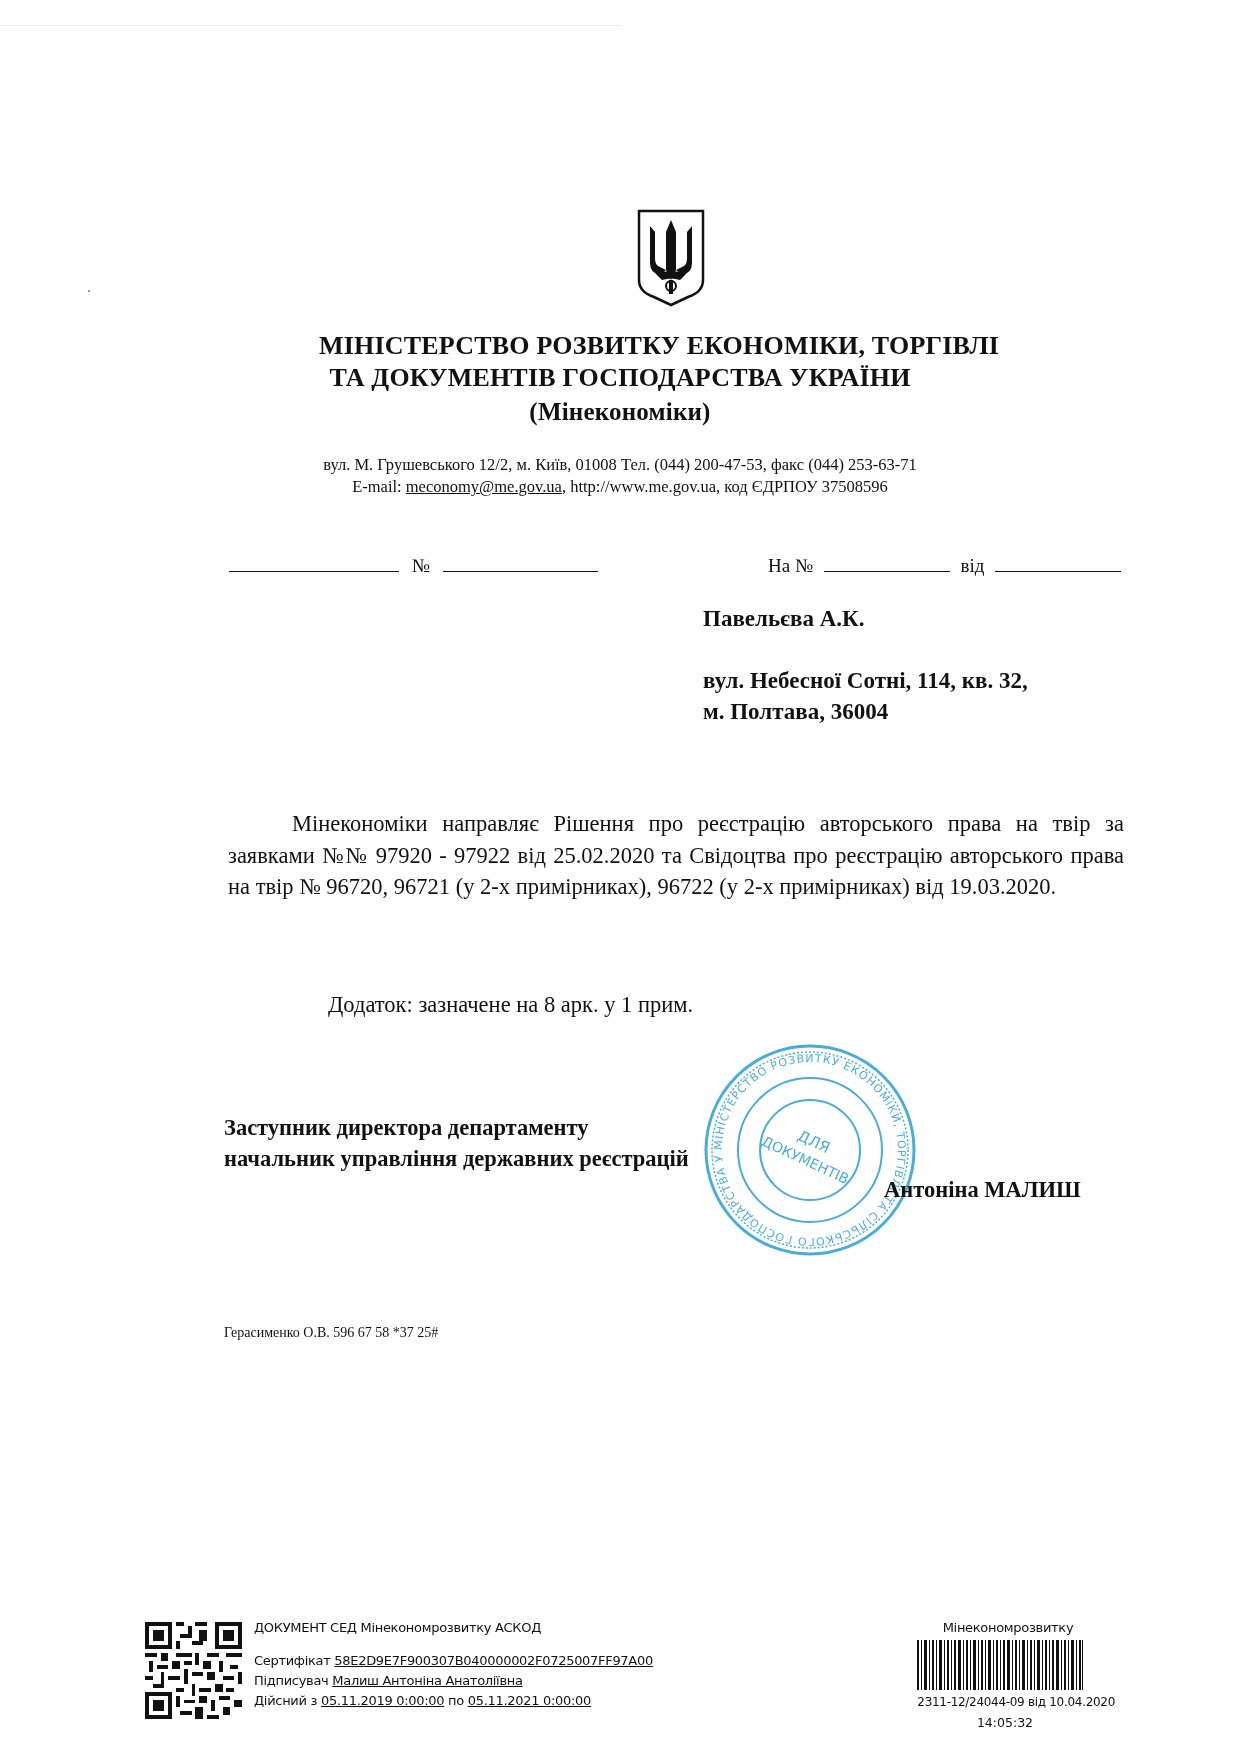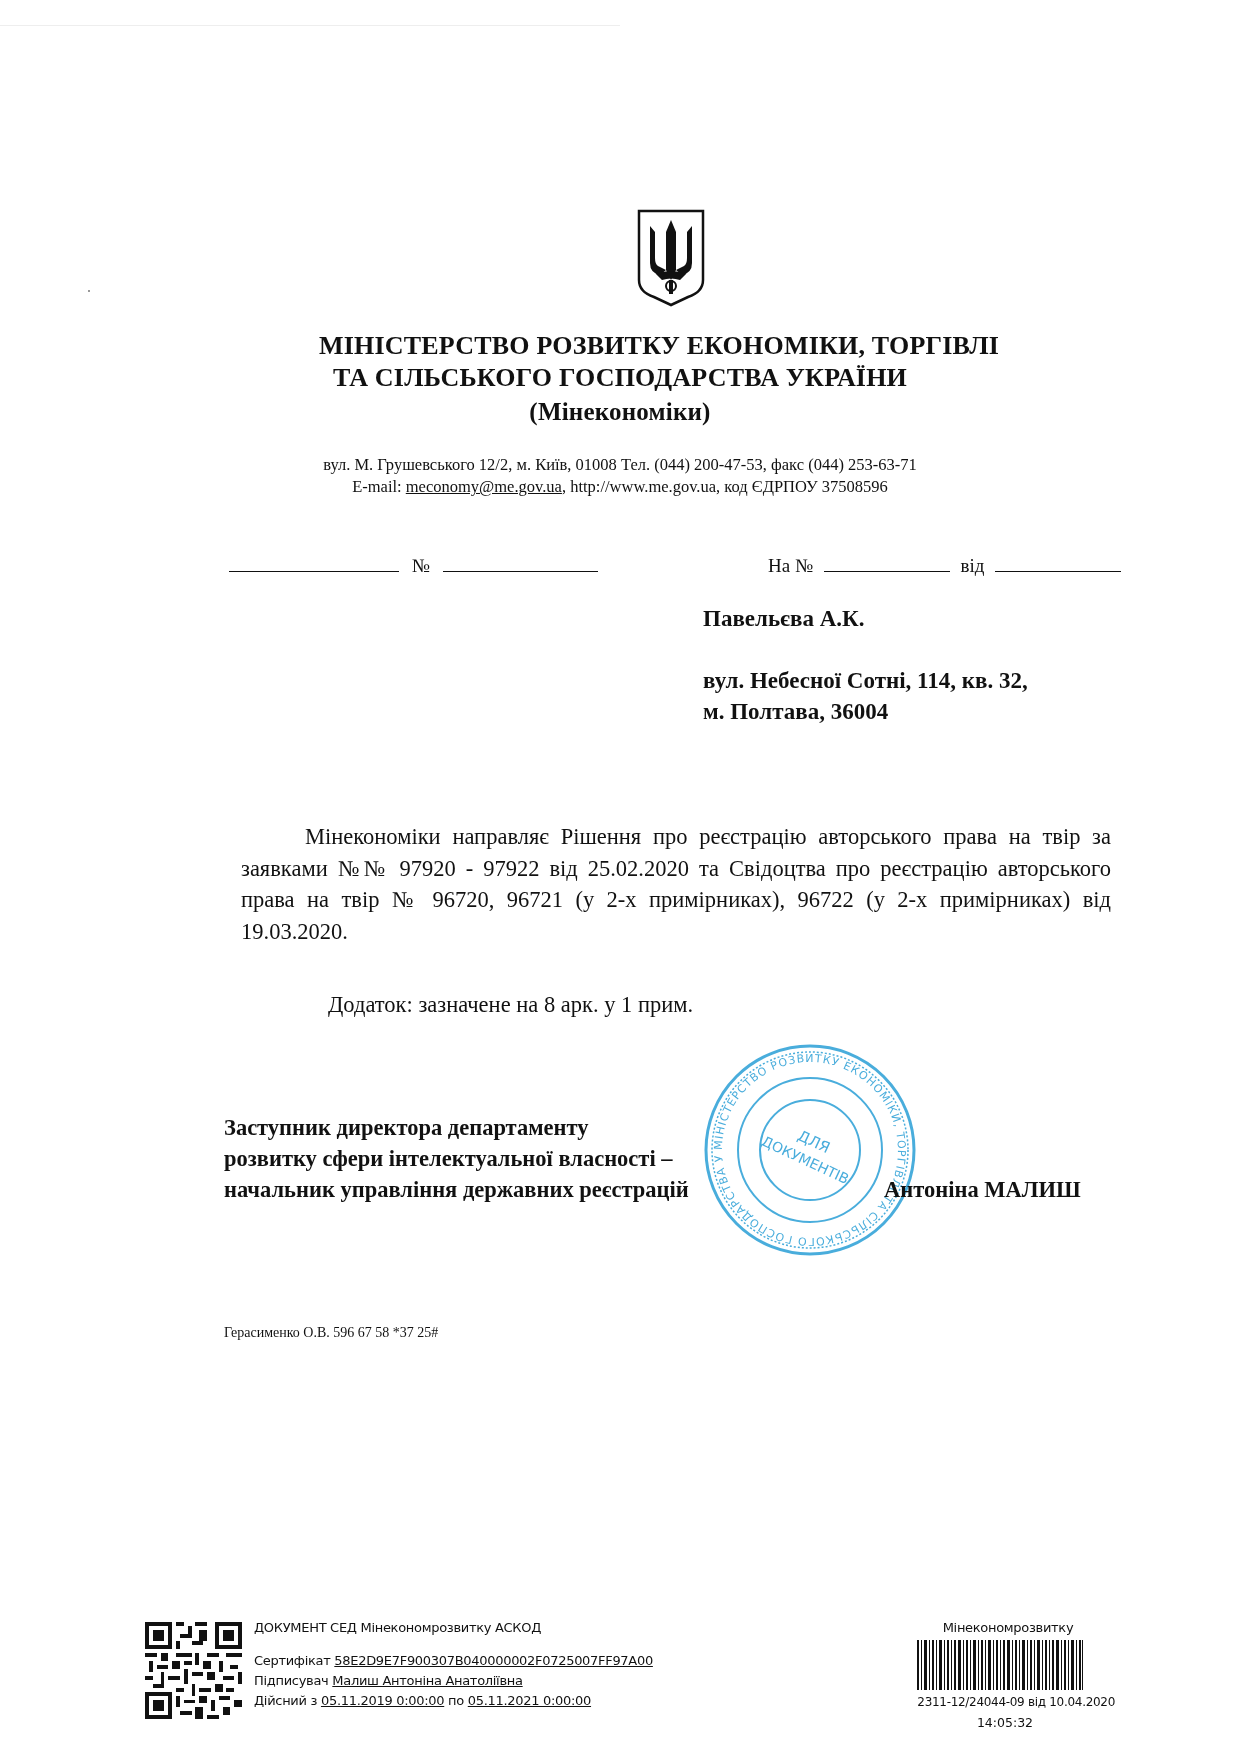--- a/index.html
+++ b/index.html
@@ -15,21 +15,21 @@
   .c1 { top:454px; }
   .c2 { top:476px; }
   .c2 u { }
   .refs { top:553px; font-size:19px; }
   .uline { display:inline-block; border-bottom:1.3px solid #111; height:18px; vertical-align:baseline; }
   .recipient { left:703px; font-weight:bold; font-size:23px; line-height:30px; }
   .r-name { top:604px; }
   .r-addr1 { top:666px; }
   .r-addr2 { top:697px; }
   .body-text { left:224px; width:904px; top:804px; font-size:22.5px; line-height:31.5px; text-align:justify; }
-  .body-text p { margin:17px; text-indent:64px; }
+  .body-text p { margin:4px; text-indent:64px; }
   .attach { left:288px; top:992px; font-size:22.5px;margin-left:40px; }
   .sig { left:224px; top:1112px; font-weight:bold; font-size:22.5px; line-height:31px; }
   .signame { left:884px; top:1174px; font-weight:bold; font-size:22.5px; line-height:31px; }
   .stamp { left:700px; top:1040px; width:220px; height:220px; opacity:0.85; }
   .executor { left:224px; top:1325px; font-size:14px; }
   .qr { left:145px; top:1622px; width:97px; height:97px; }
   .sed { left:254px; font-family:"DejaVu Sans", sans-serif; font-size:13px; letter-spacing:-0.3px; color:#111; }
   .sed1 { top:1620px; }
   .sed2 { top:1653px; }
   .sed3 { top:1673px; }
@@ -51,21 +51,21 @@
   <path d="M3 3 H67 V72 Q67 84 52 89 L35 97 L18 89 Q3 84 3 72 Z" fill="none" stroke="#111" stroke-width="2.5"></path>
   <path d="M35 12 L30 24 V62 L35 72 L40 62 V24 Z" fill="#111"></path>
   <path d="M14 18 V55 Q14 65 24 67 L30 62 L22 58 Q19 56 19 50 V24 Z" fill="#111"></path>
   <path d="M56 18 V55 Q56 65 46 67 L40 62 L48 58 Q51 56 51 50 V24 Z" fill="#111"></path>
   <path d="M20 66 Q35 60 50 66 L44 72 Q35 69 26 72 Z" fill="#111"></path>
   <path d="M33 72 H37 V86 H33 Z" fill="#111"></path>
   <circle cx="35" cy="78" r="5" fill="none" stroke="#111" stroke-width="2"></circle>
 </svg>
 
 <div class="abs ministry m1">МІНІСТЕРСТВО РОЗВИТКУ ЕКОНОМІКИ, ТОРГІВЛІ</div>
-<div class="abs ministry m2">ТА СІЛЬСЬКОГО ГОСПОДАРСТВА УКРАЇНИ</div>
+<div class="abs ministry m2">ТА ДОКУМЕНТІВ ГОСПОДАРСТВА УКРАЇНИ</div>
 <div class="abs ministry m3">(Мінекономіки)</div>
 
 <div class="abs contact c1">вул. М. Грушевського 12/2,  м. Київ, 01008  Тел. (044) 200-47-53, факс (044) 253-63-71</div>
 <div class="abs contact c2">
   <span>E-mail: </span><u>meconomy@me.gov.ua</u><span>, http://www.me.gov.ua, код ЄДРПОУ 37508596</span>
 </div>
 
 <div class="abs refs" style="left:229px;">
   <span class="uline" style="width:170px;"></span>
   <span style="margin:0 8px;">№</span>
@@ -99,21 +99,20 @@
     <textPath href="#ring">МІНІСТЕРСТВО РОЗВИТКУ ЕКОНОМІКИ, ТОРГІВЛІ ТА СІЛЬСЬКОГО ГОСПОДАРСТВА УКРАЇНИ * код 37508596 *</textPath>
   </text>
   <g transform="rotate(25 110 110)">
     <text x="110" y="106" text-anchor="middle" font-family="DejaVu Sans, sans-serif" font-size="15" fill="#2a9fd6">ДЛЯ</text>
     <text x="110" y="126" text-anchor="middle" font-family="DejaVu Sans, sans-serif" font-size="14" fill="#2a9fd6">ДОКУМЕНТІВ</text>
   </g>
 </svg>
 
 <div class="abs sig">
   <div>Заступник директора департаменту</div>
-  <div>розвитку сфери інтелектуальної власності –</div>
   <div>начальник управління державних реєстрацій</div>
 </div>
 <div class="abs signame">Антоніна МАЛИШ</div>
 
 <div class="abs executor">Герасименко О.В. 596 67 58 *37 25#</div>
 
 <svg class="abs qr" viewBox="0 0 25 25" shape-rendering="crispEdges">
   <rect width="25" height="25" fill="#fff"></rect>
   <g fill="#111">
     <rect x="0" y="0" width="7" height="7"></rect>

